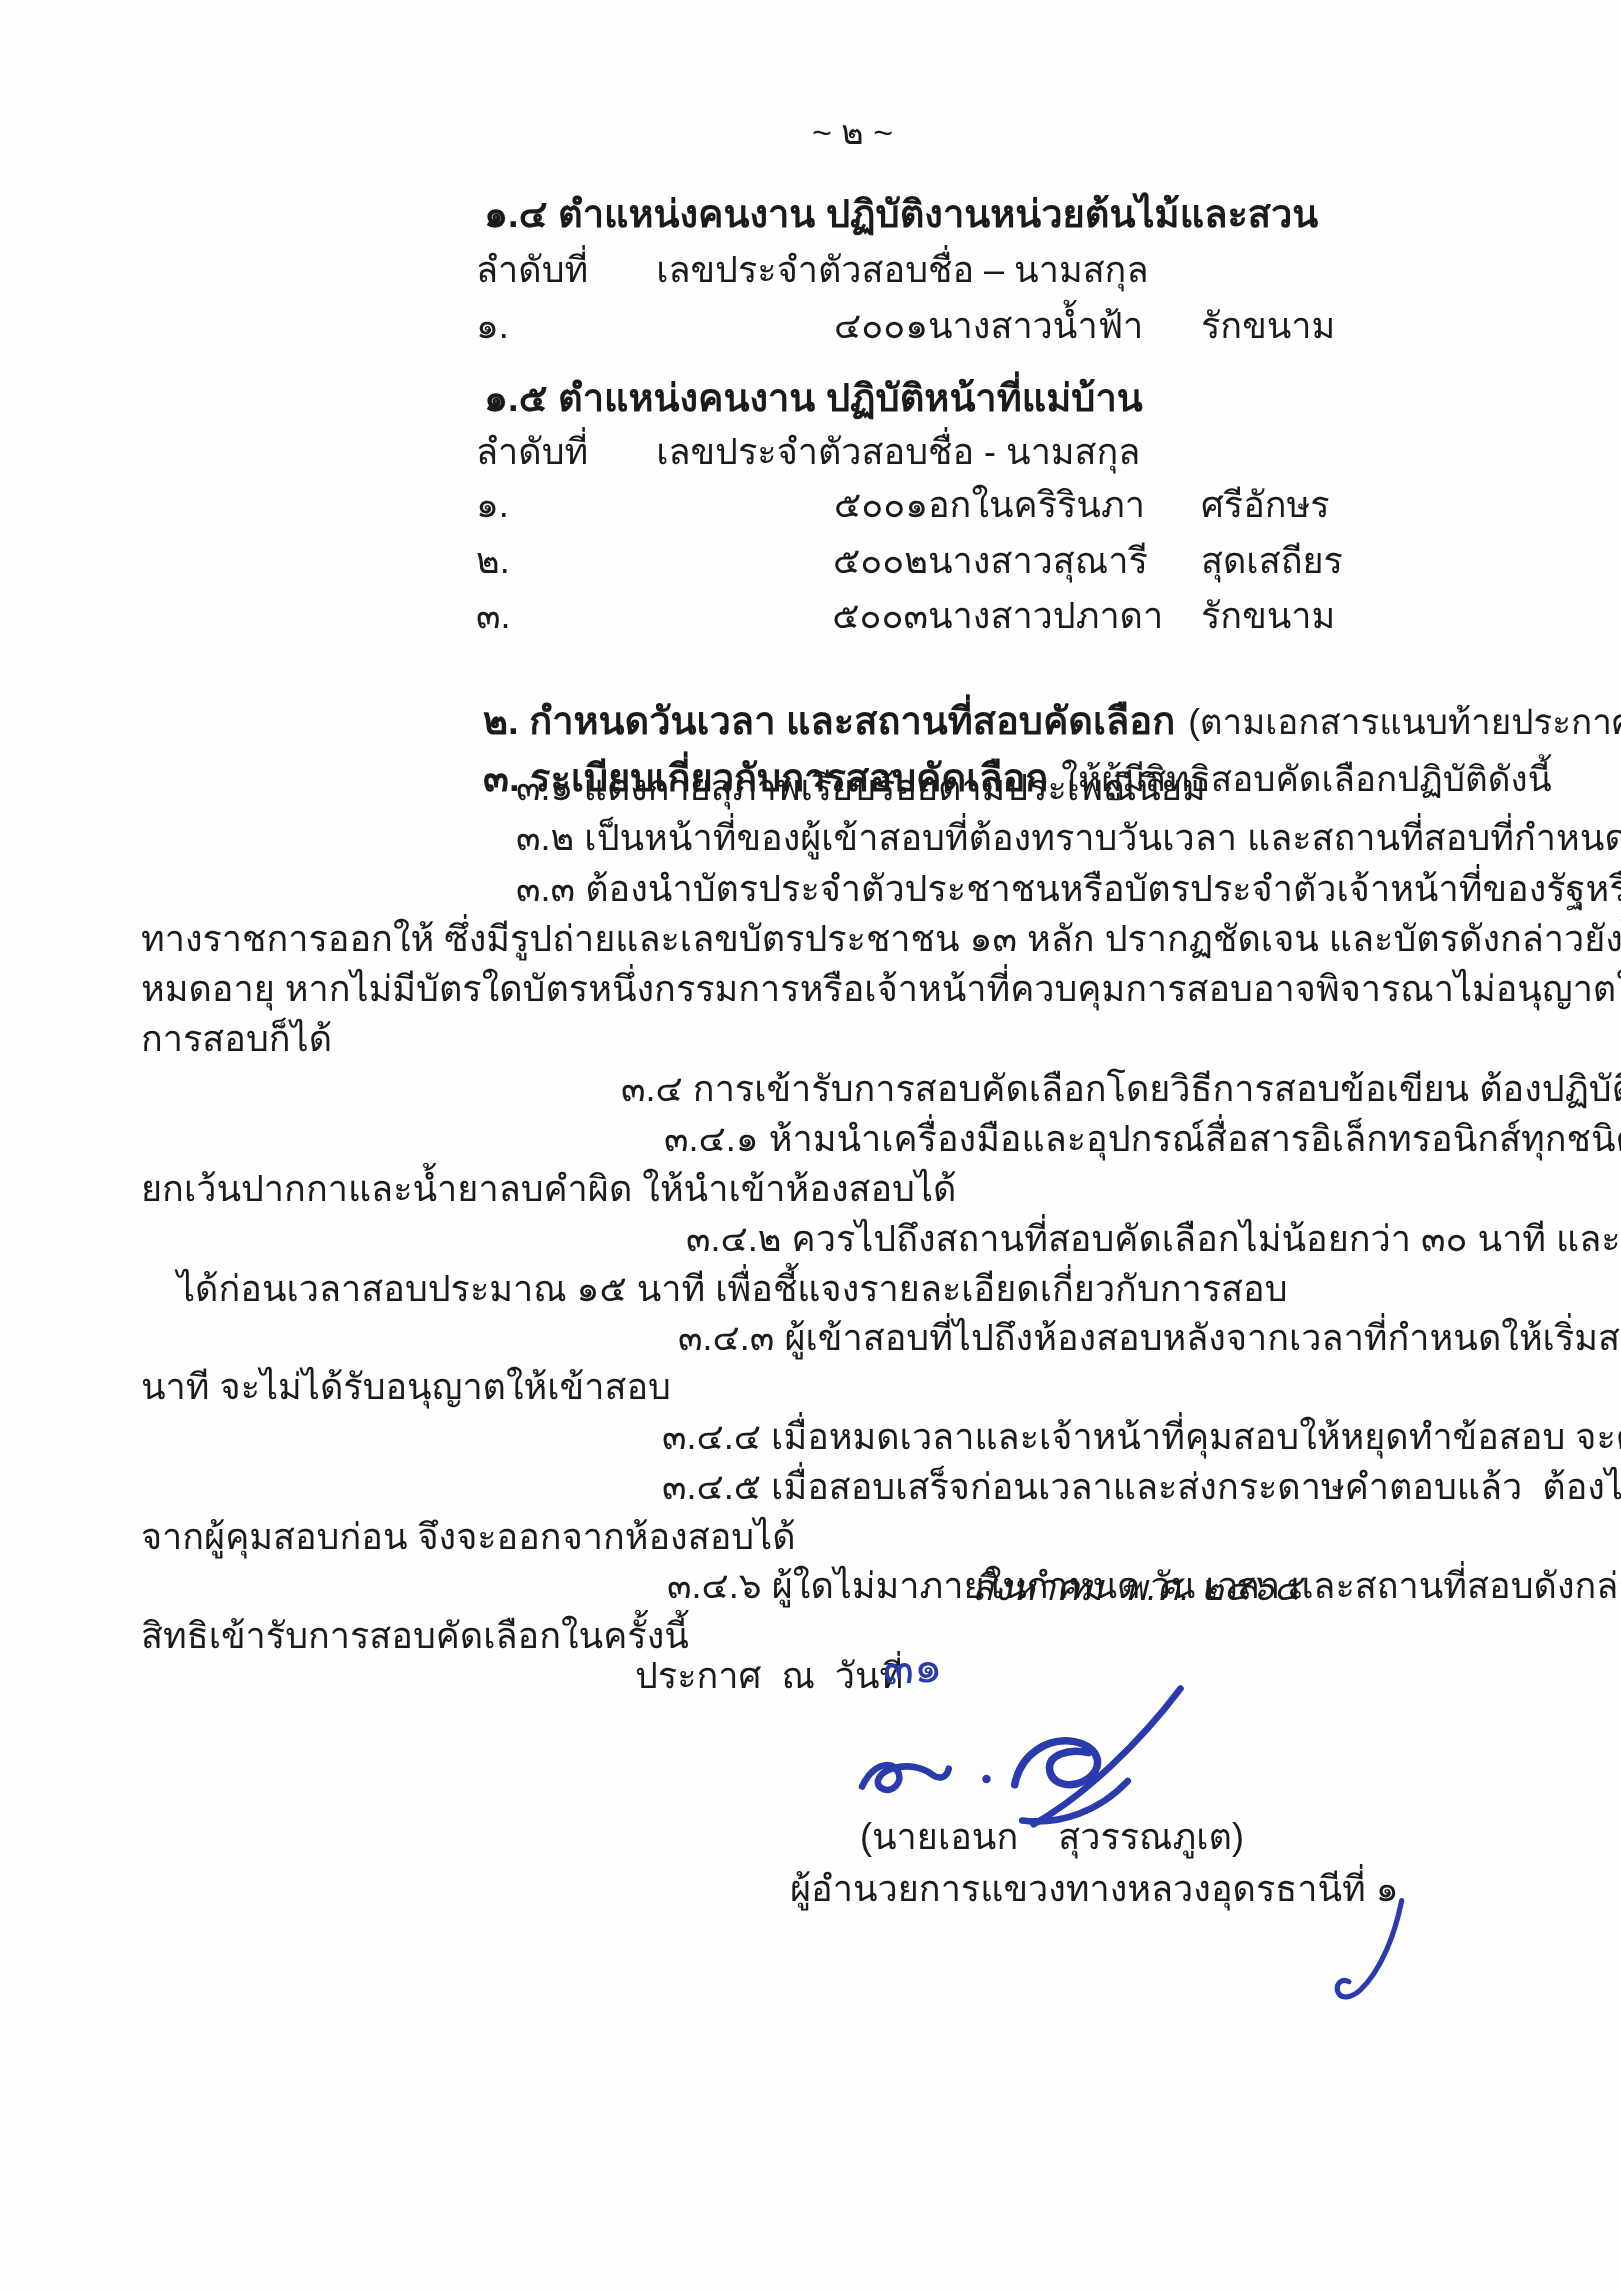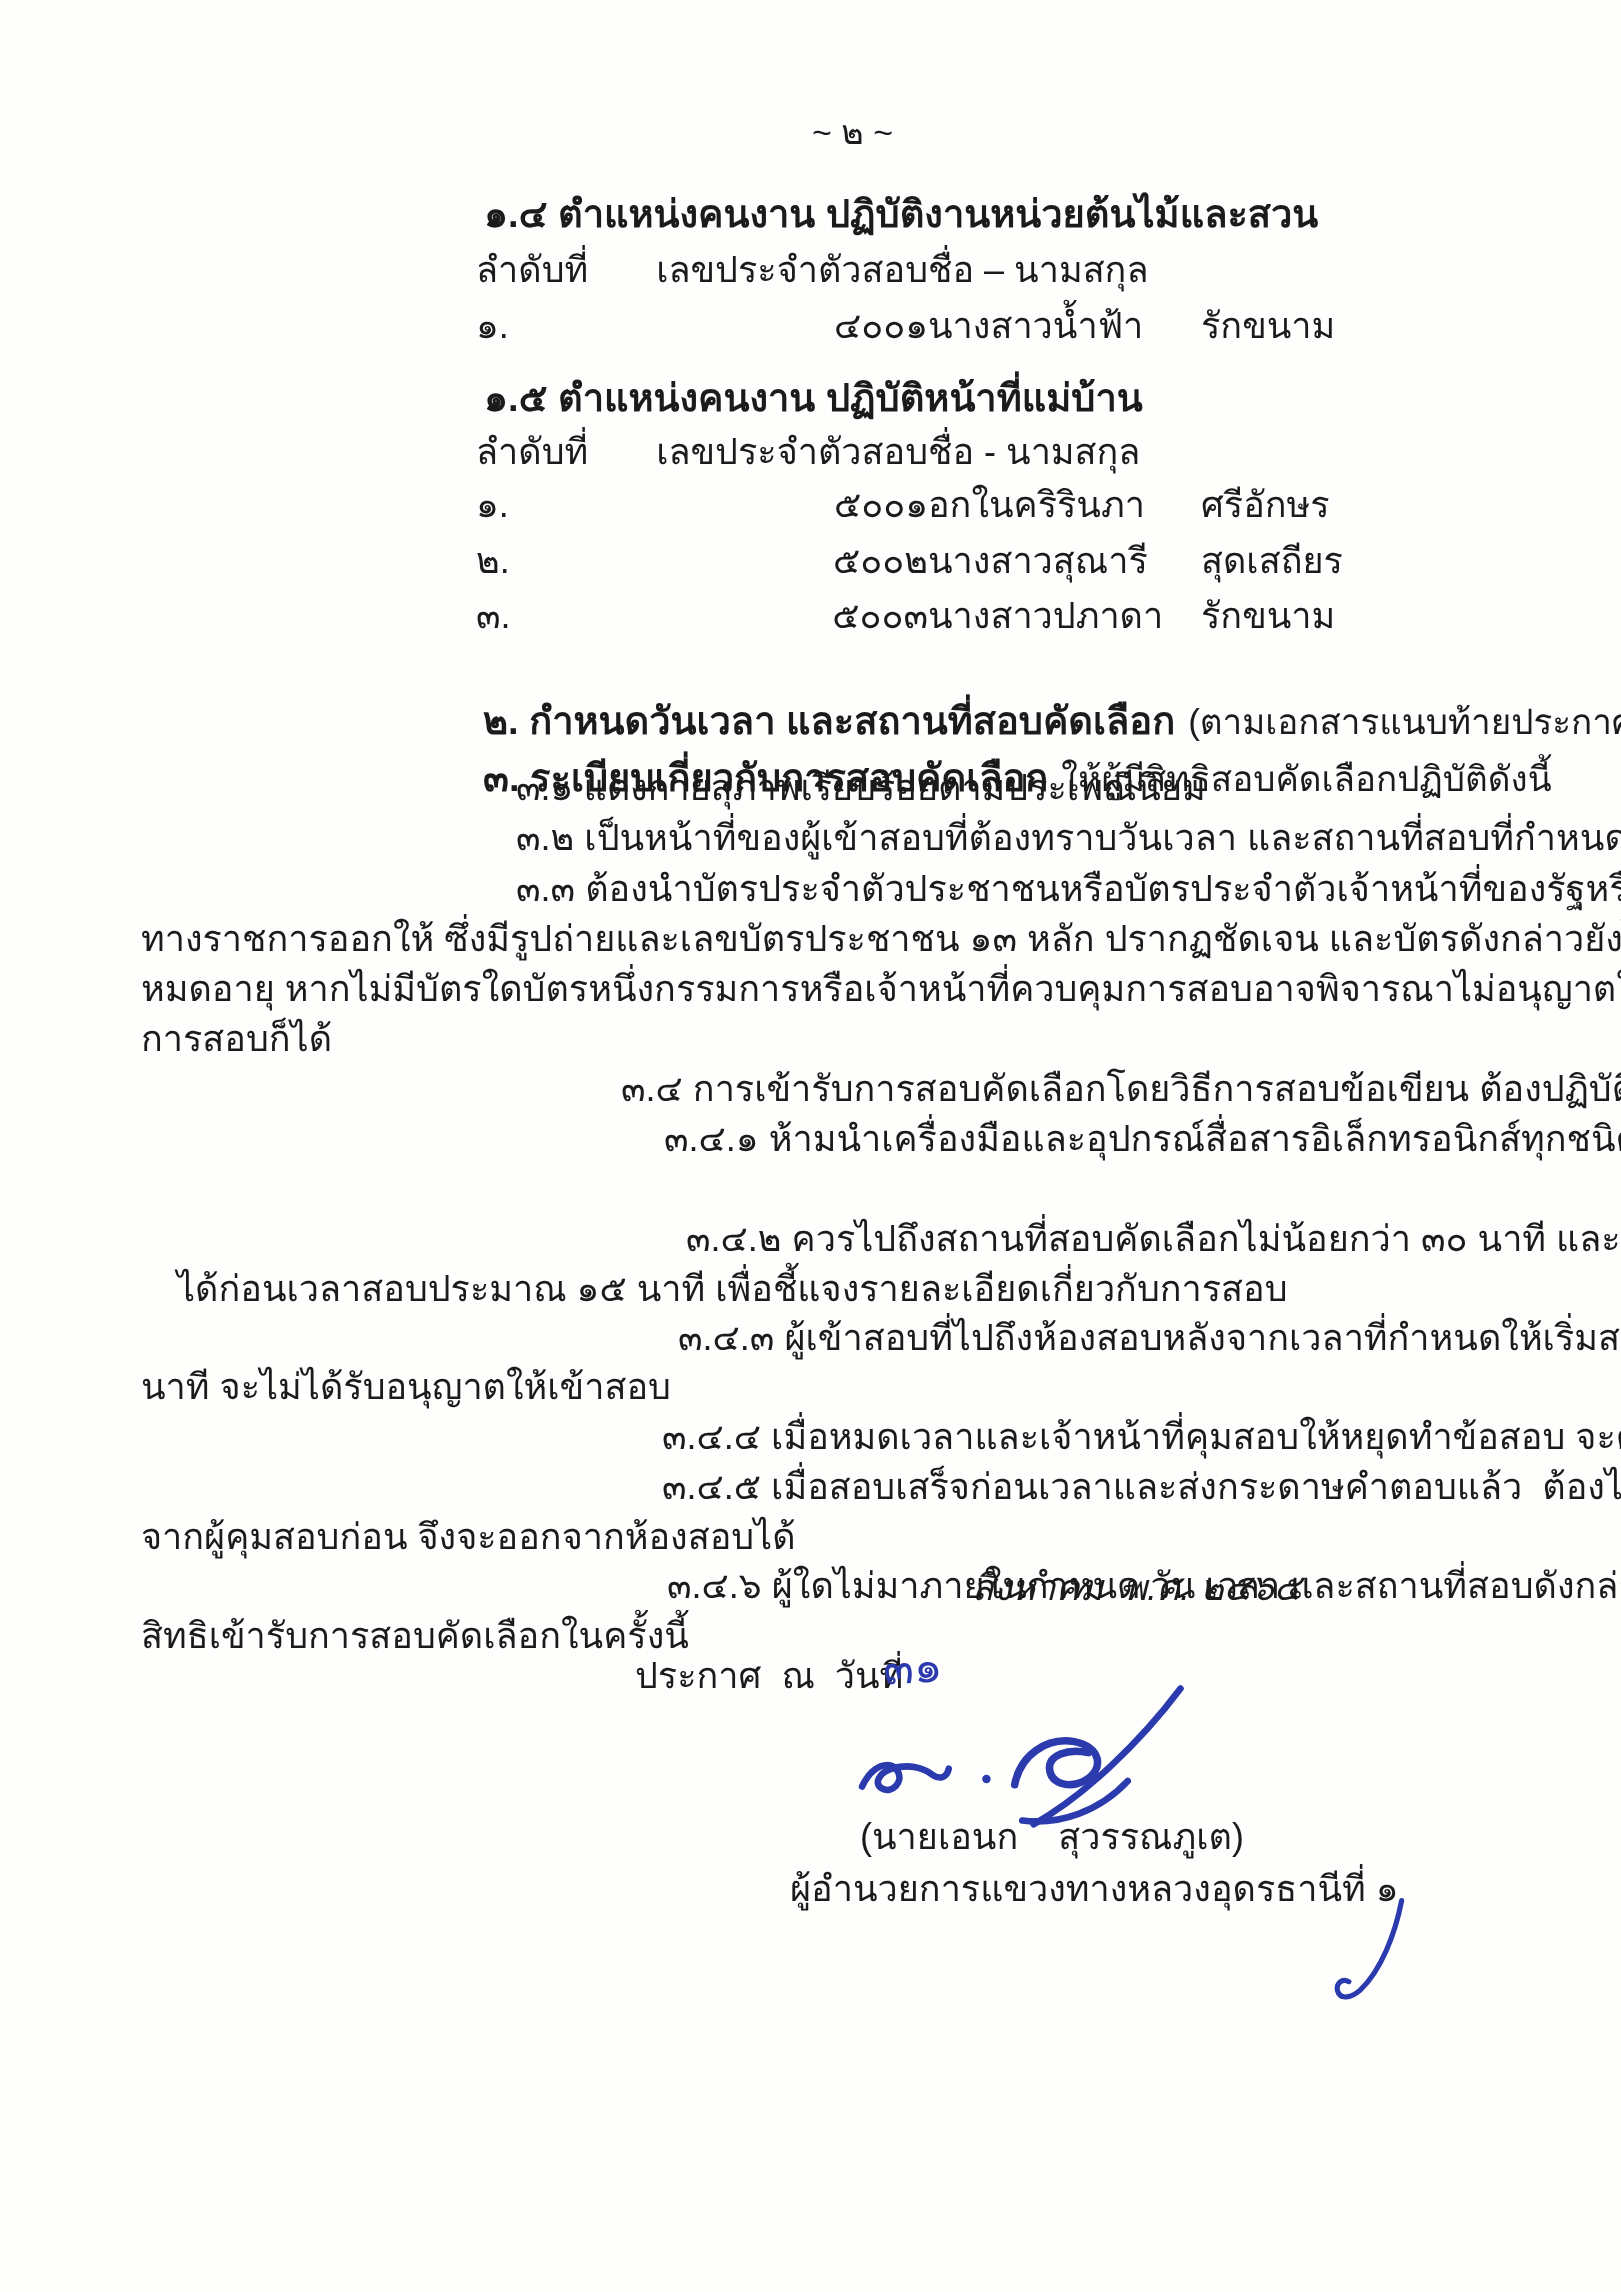--- a/index.html
+++ b/index.html
@@ -88,20 +88,21 @@
   </div>
 
   <div class="ln" style="left:516px;top:765px;">๓.๑ แต่งกายสุภาพเรียบร้อยตามประเพณีนิยม</div>
   <div class="ln" style="left:516px;top:815px;">๓.๒ เป็นหน้าที่ของผู้เข้าสอบที่ต้องทราบวันเวลา และสถานที่สอบที่กำหนดไว้</div>
   <div class="ln" style="left:516px;top:866px;">๓.๓ ต้องนำบัตรประจำตัวประชาชนหรือบัตรประจำตัวเจ้าหน้าที่ของรัฐหรือบัตรที่</div>
   <div class="ln" style="left:141px;top:916px;">ทางราชการออกให้ ซึ่งมีรูปถ่ายและเลขบัตรประชาชน ๑๓ หลัก ปรากฏชัดเจน และบัตรดังกล่าวยังไม่</div>
   <div class="ln" style="left:141px;top:966px;">หมดอายุ หากไม่มีบัตรใดบัตรหนึ่งกรรมการหรือเจ้าหน้าที่ควบคุมการสอบอาจพิจารณาไม่อนุญาตให้เข้ารับ</div>
   <div class="ln" style="left:141px;top:1016px;">การสอบก็ได้</div>
   <div class="ln" style="left:621px;top:1066px;">๓.๔ การเข้ารับการสอบคัดเลือกโดยวิธีการสอบข้อเขียน ต้องปฏิบัติดังนี้</div>
   <div class="ln" style="left:664px;top:1116px;">๓.๔.๑ ห้ามนำเครื่องมือและอุปกรณ์สื่อสารอิเล็กทรอนิกส์ทุกชนิดเข้าห้องสอบ</div>
+  <div class="ln" style="left:141px;top:1166px;">ยกเว้นปากกาและน้ำยาลบคำผิด ให้นำเข้าห้องสอบได้</div>
   <div class="ln" style="left:686px;top:1216px;">๓.๔.๒ ควรไปถึงสถานที่สอบคัดเลือกไม่น้อยกว่า ๓๐ นาที และจะเข้าห้องสอบ</div>
   <div class="ln" style="left:141px;top:1266px;margin-left:36px;">ได้ก่อนเวลาสอบประมาณ ๑๕ นาที เพื่อชี้แจงรายละเอียดเกี่ยวกับการสอบ</div>
   <div class="ln" style="left:678px;top:1315px;">๓.๔.๓ ผู้เข้าสอบที่ไปถึงห้องสอบหลังจากเวลาที่กำหนดให้เริ่มสอบไปแล้ว ๓๐</div>
   <div class="ln" style="left:141px;top:1364px;">นาที จะไม่ได้รับอนุญาตให้เข้าสอบ</div>
   <div class="ln" style="left:662px;top:1414px;">๓.๔.๔ เมื่อหมดเวลาและเจ้าหน้าที่คุมสอบให้หยุดทำข้อสอบ จะต้องหยุดทันที</div>
   <div class="ln" style="left:662px;top:1464px;">๓.๔.๕ เมื่อสอบเสร็จก่อนเวลาและส่งกระดาษคำตอบแล้ว  ต้องได้รับอนุญาต</div>
   <div class="ln" style="left:141px;top:1514px;">จากผู้คุมสอบก่อน จึงจะออกจากห้องสอบได้</div>
   <div class="ln" style="left:667px;top:1563px;">๓.๔.๖ ผู้ใดไม่มาภายในกำหนด วัน เวลา และสถานที่สอบดังกล่าว ถือว่าสละ</div>
   <div class="ln" style="left:141px;top:1613px;">สิทธิเข้ารับการสอบคัดเลือกในครั้งนี้</div>
 

